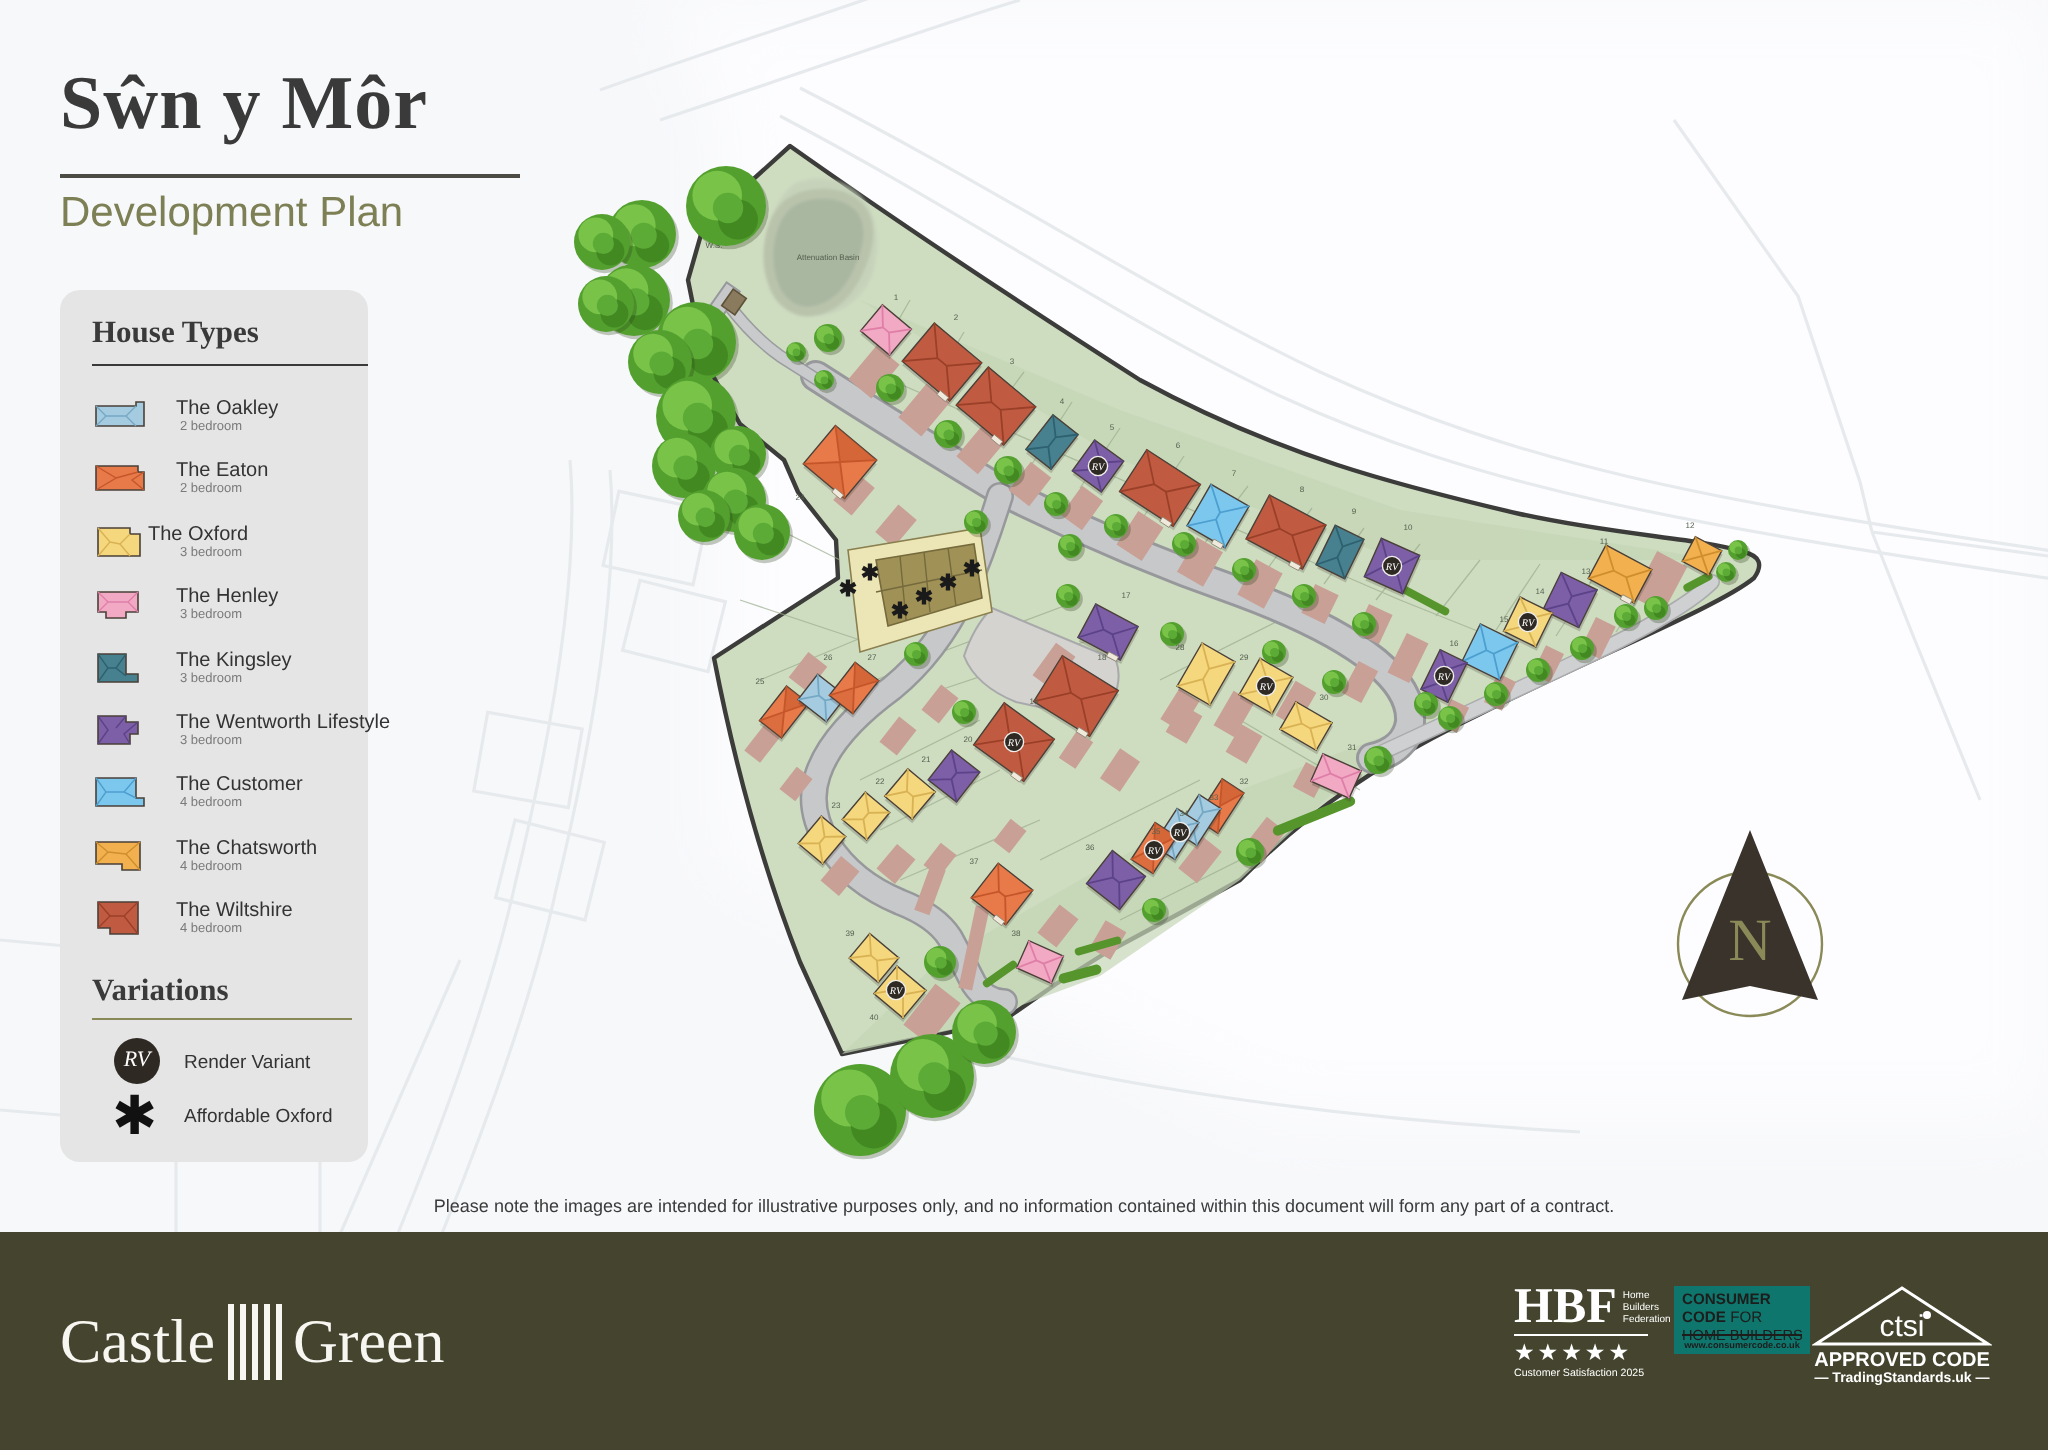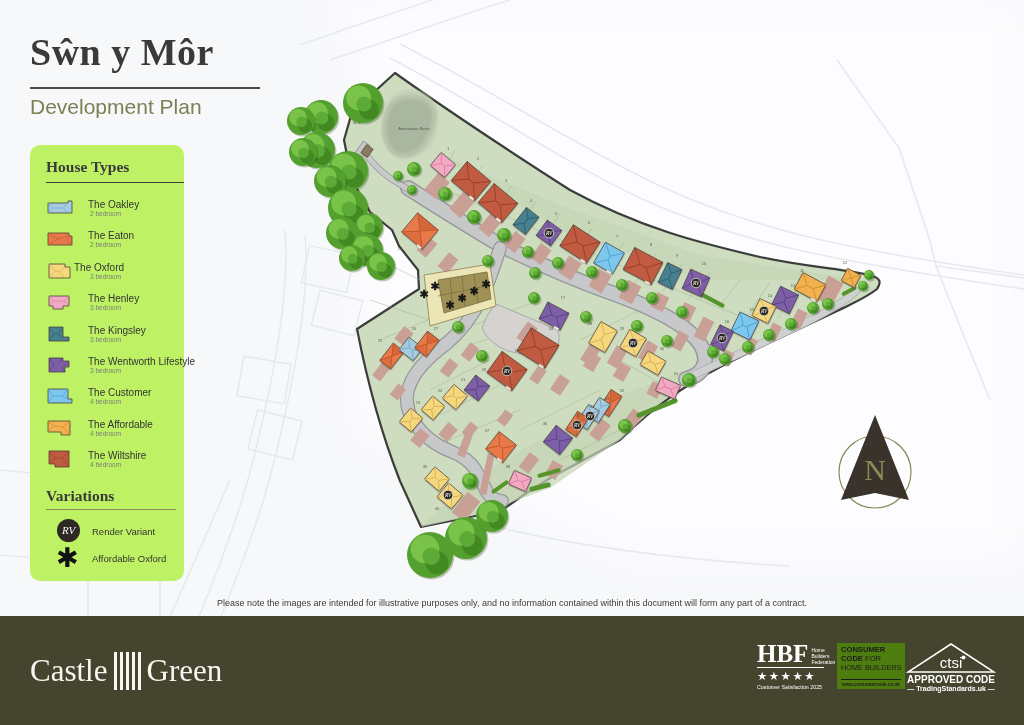--- a/index.html
+++ b/index.html
@@ -854,21 +854,21 @@
 <text x="0" y="8" text-anchor="middle" font-family="Liberation Serif, serif" font-size="30" fill="#8a8a58">N</text>
 </g>
 </svg>
 
 <div style="position:absolute;left:30px;top:30px;font-family:'Liberation Serif',serif;font-weight:bold;font-size:38px;color:#3a3a3a;letter-spacing:0.5px">Sŵn y Môr</div>
 
 <div style="position:absolute;left:30px;top:87px;width:230px;height:2px;background:#4c4c44"></div>
 
 <div style="position:absolute;left:30px;top:95px;font-size:21px;color:#7d7f54">Development Plan</div>
 
-<div style="position:absolute;left:30px;top:145px;width:154px;height:436px;background:#bef264;border-radius:10px">
+<div style="position:absolute;left:30px;top:145px;width:154px;height:436px;background:#e5e5e5;border-radius:10px">
 
   <div style="position:absolute;left:16px;top:13px;font-family:'Liberation Serif',serif;font-weight:bold;font-size:15.5px;color:#3a3a3a">House Types</div>
   <div style="position:absolute;left:16px;top:37px;width:138px;height:1px;background:#3a3a3a"></div>
   <div style="position:absolute;left:0;top:-147px;width:167px;height:581px">
 
 <div style="position:absolute;left:17px;top:200px;width:26px;height:20px"><svg width="26" height="20" viewBox="0 0 26 20">
           <path d="M1,5 L21,5 L21,3 L25,3 L25,15 L1,15 Z" fill="#a5cbe0" stroke="#4a4038" stroke-width="0.8"></path>
           <path d="M1,5 L6,10 L1,15 M21,5 L16,10 L21,15 M6,10 L16,10" fill="none" stroke="#74a8c4" stroke-width="0.7"></path>
         </svg></div>
 <div style="position:absolute;left:58px;top:201px;font-size:10px;color:#333;white-space:nowrap">The Oakley</div>
@@ -913,21 +913,21 @@
           <path d="M1,3 L21,3 L21,13 L25,13 L25,17 L1,17 Z" fill="#7cc7ee" stroke="#4a4038" stroke-width="0.8"></path>
           <path d="M1,3 L6,10 L1,17 M21,3 L15,10 L21,13 M6,10 L15,10" fill="none" stroke="#4d9fd0" stroke-width="0.7"></path>
         </svg></div>
 <div style="position:absolute;left:58px;top:389px;font-size:10px;color:#333;white-space:nowrap">The Customer</div>
 <div style="position:absolute;left:60px;top:400px;font-size:6.5px;color:#7a7a7a">4 bedroom</div>
 
 <div style="position:absolute;left:17px;top:420px;width:26px;height:20px"><svg width="26" height="20" viewBox="0 0 26 20">
           <path d="M1,3 L23,3 L23,17 L14,17 L14,14 L1,14 Z" fill="#f2b14e" stroke="#4a4038" stroke-width="0.8"></path>
           <path d="M1,3 L7,8 L1,14 M23,3 L16,9 L23,17 M7,8 L16,9" fill="none" stroke="#cf8f2e" stroke-width="0.7"></path>
         </svg></div>
-<div style="position:absolute;left:58px;top:421px;font-size:10px;color:#333;white-space:nowrap">The Affordable</div>
+<div style="position:absolute;left:58px;top:421px;font-size:10px;color:#333;white-space:nowrap">The Chatsworth</div>
 <div style="position:absolute;left:60px;top:432px;font-size:6.5px;color:#7a7a7a">4 bedroom</div>
 
 <div style="position:absolute;left:17px;top:451px;width:26px;height:20px"><svg width="26" height="20" viewBox="0 0 26 20">
           <path d="M2,2 L22,2 L22,18 L8,18 L8,15 L2,15 Z" fill="#c05b41" stroke="#4a4038" stroke-width="0.8"></path>
           <path d="M2,2 L8,9 L2,15 M22,2 L15,9 L22,18 M8,9 L15,9" fill="none" stroke="#9a3f28" stroke-width="0.7"></path>
         </svg></div>
 <div style="position:absolute;left:58px;top:452px;font-size:10px;color:#333;white-space:nowrap">The Wiltshire</div>
 <div style="position:absolute;left:60px;top:463px;font-size:6.5px;color:#7a7a7a">4 bedroom</div>
   </div>
 
@@ -951,30 +951,30 @@
       <span style="width:3px;height:38px;background:#f7f6f1"></span>
       <span style="width:3px;height:38px;background:#f7f6f1"></span>
       <span style="width:3px;height:38px;background:#f7f6f1"></span>
       <span style="width:3px;height:38px;background:#f7f6f1"></span>
       <span style="width:3px;height:38px;background:#f7f6f1"></span>
     </span>
     <span>Green</span>
   </div>
 
   <div style="position:absolute;left:757px;top:27px;width:67px;color:#fff">
-    <div style="display:flex;align-items:flex-end">
+    <div style="display:flex;align-items:flex-start">
       <span style="font-family:'Liberation Serif',serif;font-size:25px;font-weight:bold;line-height:22px">HBF</span>
       <span style="font-size:5px;line-height:6px;margin-left:3px;margin-top:2px">Home<br>Builders<br>Federation</span>
     </div>
     <div style="height:1px;background:#fff;margin-top:2px"></div>
     <div style="font-size:11.5px;letter-spacing:1.5px;margin-top:1px">★★★★★</div>
     <div style="font-size:5.3px;margin-top:1px">Customer Satisfaction 2025</div>
   </div>
 
-  <div style="position:absolute;left:837px;top:27px;width:68px;height:46px;background:#4d7c0f;color:#1d1d1b;padding:3px 4px 0 4px;overflow:hidden">
+  <div style="position:absolute;left:837px;top:27px;width:68px;height:34px;background:#0f766e;color:#1d1d1b;padding:3px 4px 0 4px;overflow:hidden">
     <div style="font-size:7.6px;font-weight:bold;line-height:8.5px;white-space:nowrap">CONSUMER<br>CODE <span style="font-weight:normal">FOR</span></div>
     <div style="font-size:7.3px;line-height:9px;white-space:nowrap">HOME BUILDERS</div>
     <div style="position:absolute;left:4px;right:4px;bottom:2px;border-top:1px solid #1d1d1b;font-size:4.6px;font-weight:bold;text-align:center;padding-top:2.5px">www.consumercode.co.uk</div>
   </div>
 
   <div style="position:absolute;left:906px;top:26px;width:92px;color:#a3a3a3">
     <svg width="90" height="52" viewBox="0 0 90 52">
       <path d="M45,2 L88,30 L2,30 Z" fill="none" stroke="#fff" stroke-width="1.5"></path>
       <text x="45" y="26" text-anchor="middle" font-family="Liberation Sans, sans-serif" font-size="15" fill="#fff">ctsi</text>
       <circle cx="57.5" cy="15.5" r="2" fill="#fff"></circle>

